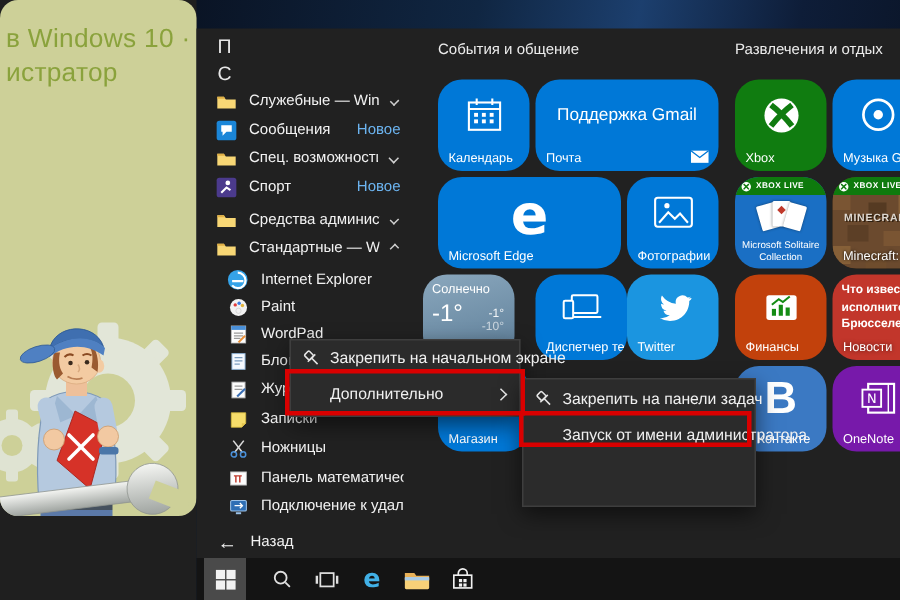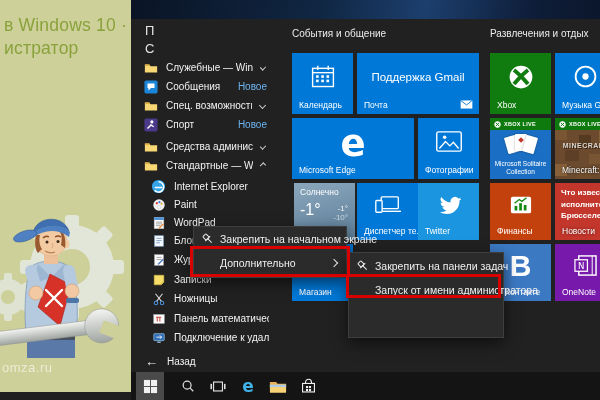--- a/index.html
+++ b/index.html
@@ -3,21 +3,21 @@
 <meta charset="utf-8">
 <style>
   * { box-sizing: border-box; margin: 0; padding: 0; }
   html,body { background:#000; }
   .screen {
     position: relative; width: 600px; height: 400px; overflow: hidden;
     font-family: "Liberation Sans", "DejaVu Sans", sans-serif;
     background:#1f1f1f; color:#fff;
   }
   
-  .left-panel { position:absolute; left:0; top:0; width:131px; height:392px; background:#cdd098; z-index:10; overflow:hidden; }
+  .left-panel { position:absolute; left:0; top:0; width:131px; height:344px; background:#cdd098; z-index:10; overflow:hidden;border-radius:12px; }
   .lp-title { position:absolute; left:4px; top:14px; font-size:17.5px; line-height:23px; color:#8aa23c; letter-spacing:.2px; white-space:nowrap; }
   .lp-watermark { position:absolute; left:2px; top:360px; font-size:13px; color:rgba(255,255,255,.6); letter-spacing:.5px; }
   .mascot { position:absolute; left:0; top:205px; width:131px; height:165px; }
   
   .wallpaper { position:absolute; left:131px; top:0; width:469px; height:400px;
     background: linear-gradient(100deg,#0a1425 0%, #102642 35%, #1c3f6e 55%, #0e1d38 75%, #091120 100%); }
   .taskbar { position:absolute; left:131px; top:372px; width:469px; height:28px; background:#141414; z-index:40; }
   .tb-btn { position:absolute; top:0; height:28px; width:28px; display:flex; align-items:center; justify-content:center; }
   .tb-start { left:5px; background:#4a4a4a; }
   .edge-e { font-size:17px; font-weight:bold; color:#41b0e6; font-family:"DejaVu Sans",sans-serif; }
@@ -30,21 +30,21 @@
   .app-row .ic { width:15px; height:15px; flex:0 0 15px; display:flex; align-items:center; justify-content:center; }
   .app-row .lbl { overflow:hidden; }
   .badge { margin-left:auto; font-size:10px; color:#6cb4f0; padding-right:2px; }
   .chev { margin-left:auto; width:5px; height:5px; border-right:1.2px solid #cfcfcf; border-bottom:1.2px solid #cfcfcf; margin-right:4px; }
   .chev.down { transform:rotate(45deg); }
   .chev.up { transform:rotate(-135deg); }
   .back-row { position:absolute; left:14px; top:333px; height:19px; display:flex; align-items:center; gap:9px; font-size:10px; color:#f2f2f2; }
   .back-arrow { font-size:13px; color:#f2f2f2; }
   
   .group-title { position:absolute; font-size:10px; color:#ececec; }
-  .tile { position:absolute; background:#0078d7; overflow:hidden; }
+  .tile { position:absolute; background:#0078d7; overflow:hidden;border-radius:16px; }
   .tile .tlabel { position:absolute; left:7px; bottom:4px; font-size:8.5px; color:#fff; white-space:nowrap;text-align:right; }
   .tile .center-ic { position:absolute; left:0; right:0; top:0; bottom:14px; display:flex; align-items:center; justify-content:center; }
   .xl-strip { position:absolute; left:0; top:0; right:0; height:12px; background:#0e7a0d; display:flex; align-items:center; gap:3px; padding-left:4px; font-size:5.5px; font-weight:bold; color:#fff; letter-spacing:.3px; }
   
   .cmenu { position:absolute; background:#2b2b2b; border:1px solid #3e3e3e; box-shadow:0 5px 14px rgba(0,0,0,.55); z-index:60; }
   .cmenu-row { position:relative; display:flex; align-items:center; height:24px; padding-left:26px; font-size:10.5px; color:#f0f0f0; white-space:nowrap; }
   .cmenu-row .mic { position:absolute; left:7px; top:50%; transform:translateY(-50%); width:14px; height:14px; }
   .sub-arrow { position:absolute; right:9px; top:50%; width:6px; height:6px; border-right:1.4px solid #e8e8e8; border-top:1.4px solid #e8e8e8; transform:translateY(-50%) rotate(45deg); }
   .redbox { position:absolute; border:3px solid #d90000; z-index:70; pointer-events:none; }
 </style>
@@ -347,21 +347,21 @@
       <div class="center-ic">
         <svg viewBox="0 0 32 26" width="28" height="23">
             <rect x="2" y="2" width="28" height="22" rx="2" fill="none" stroke="#fff" stroke-width="1.6"></rect>
             <path d="M5 21 l7-8 5 5 4-4 6 7" fill="none" stroke="#fff" stroke-width="1.6"></path>
             <circle cx="11" cy="8" r="2" fill="#fff"></circle>
           </svg>
       </div>
       <div class="tlabel">Фотографии</div>
     </div>
 
-    <div class="tile" style="left:163px;top:164px;width:61px;height:57px;background:linear-gradient(165deg,#8aa7bd,#5d7e98)">
+    <div class="tile" style="left:151px;top:164px;width:61px;height:57px;background:linear-gradient(165deg,#8aa7bd,#5d7e98)">
       <div style="position:absolute;left:6px;top:4px;font-size:8.5px">Солнечно</div>
       <div style="position:absolute;left:6px;top:18px;font-size:16px">-1°</div>
       <div style="position:absolute;right:7px;top:21px;font-size:8px;text-align:right;color:rgba(255,255,255,.9)">
         <div>-1°</div>
         <div style="color:rgba(255,255,255,.65)">-10°</div>
       </div>
     </div>
 
     <div class="tile" style="left:226px;top:164px;width:61px;height:57px">
       <div class="center-ic">

